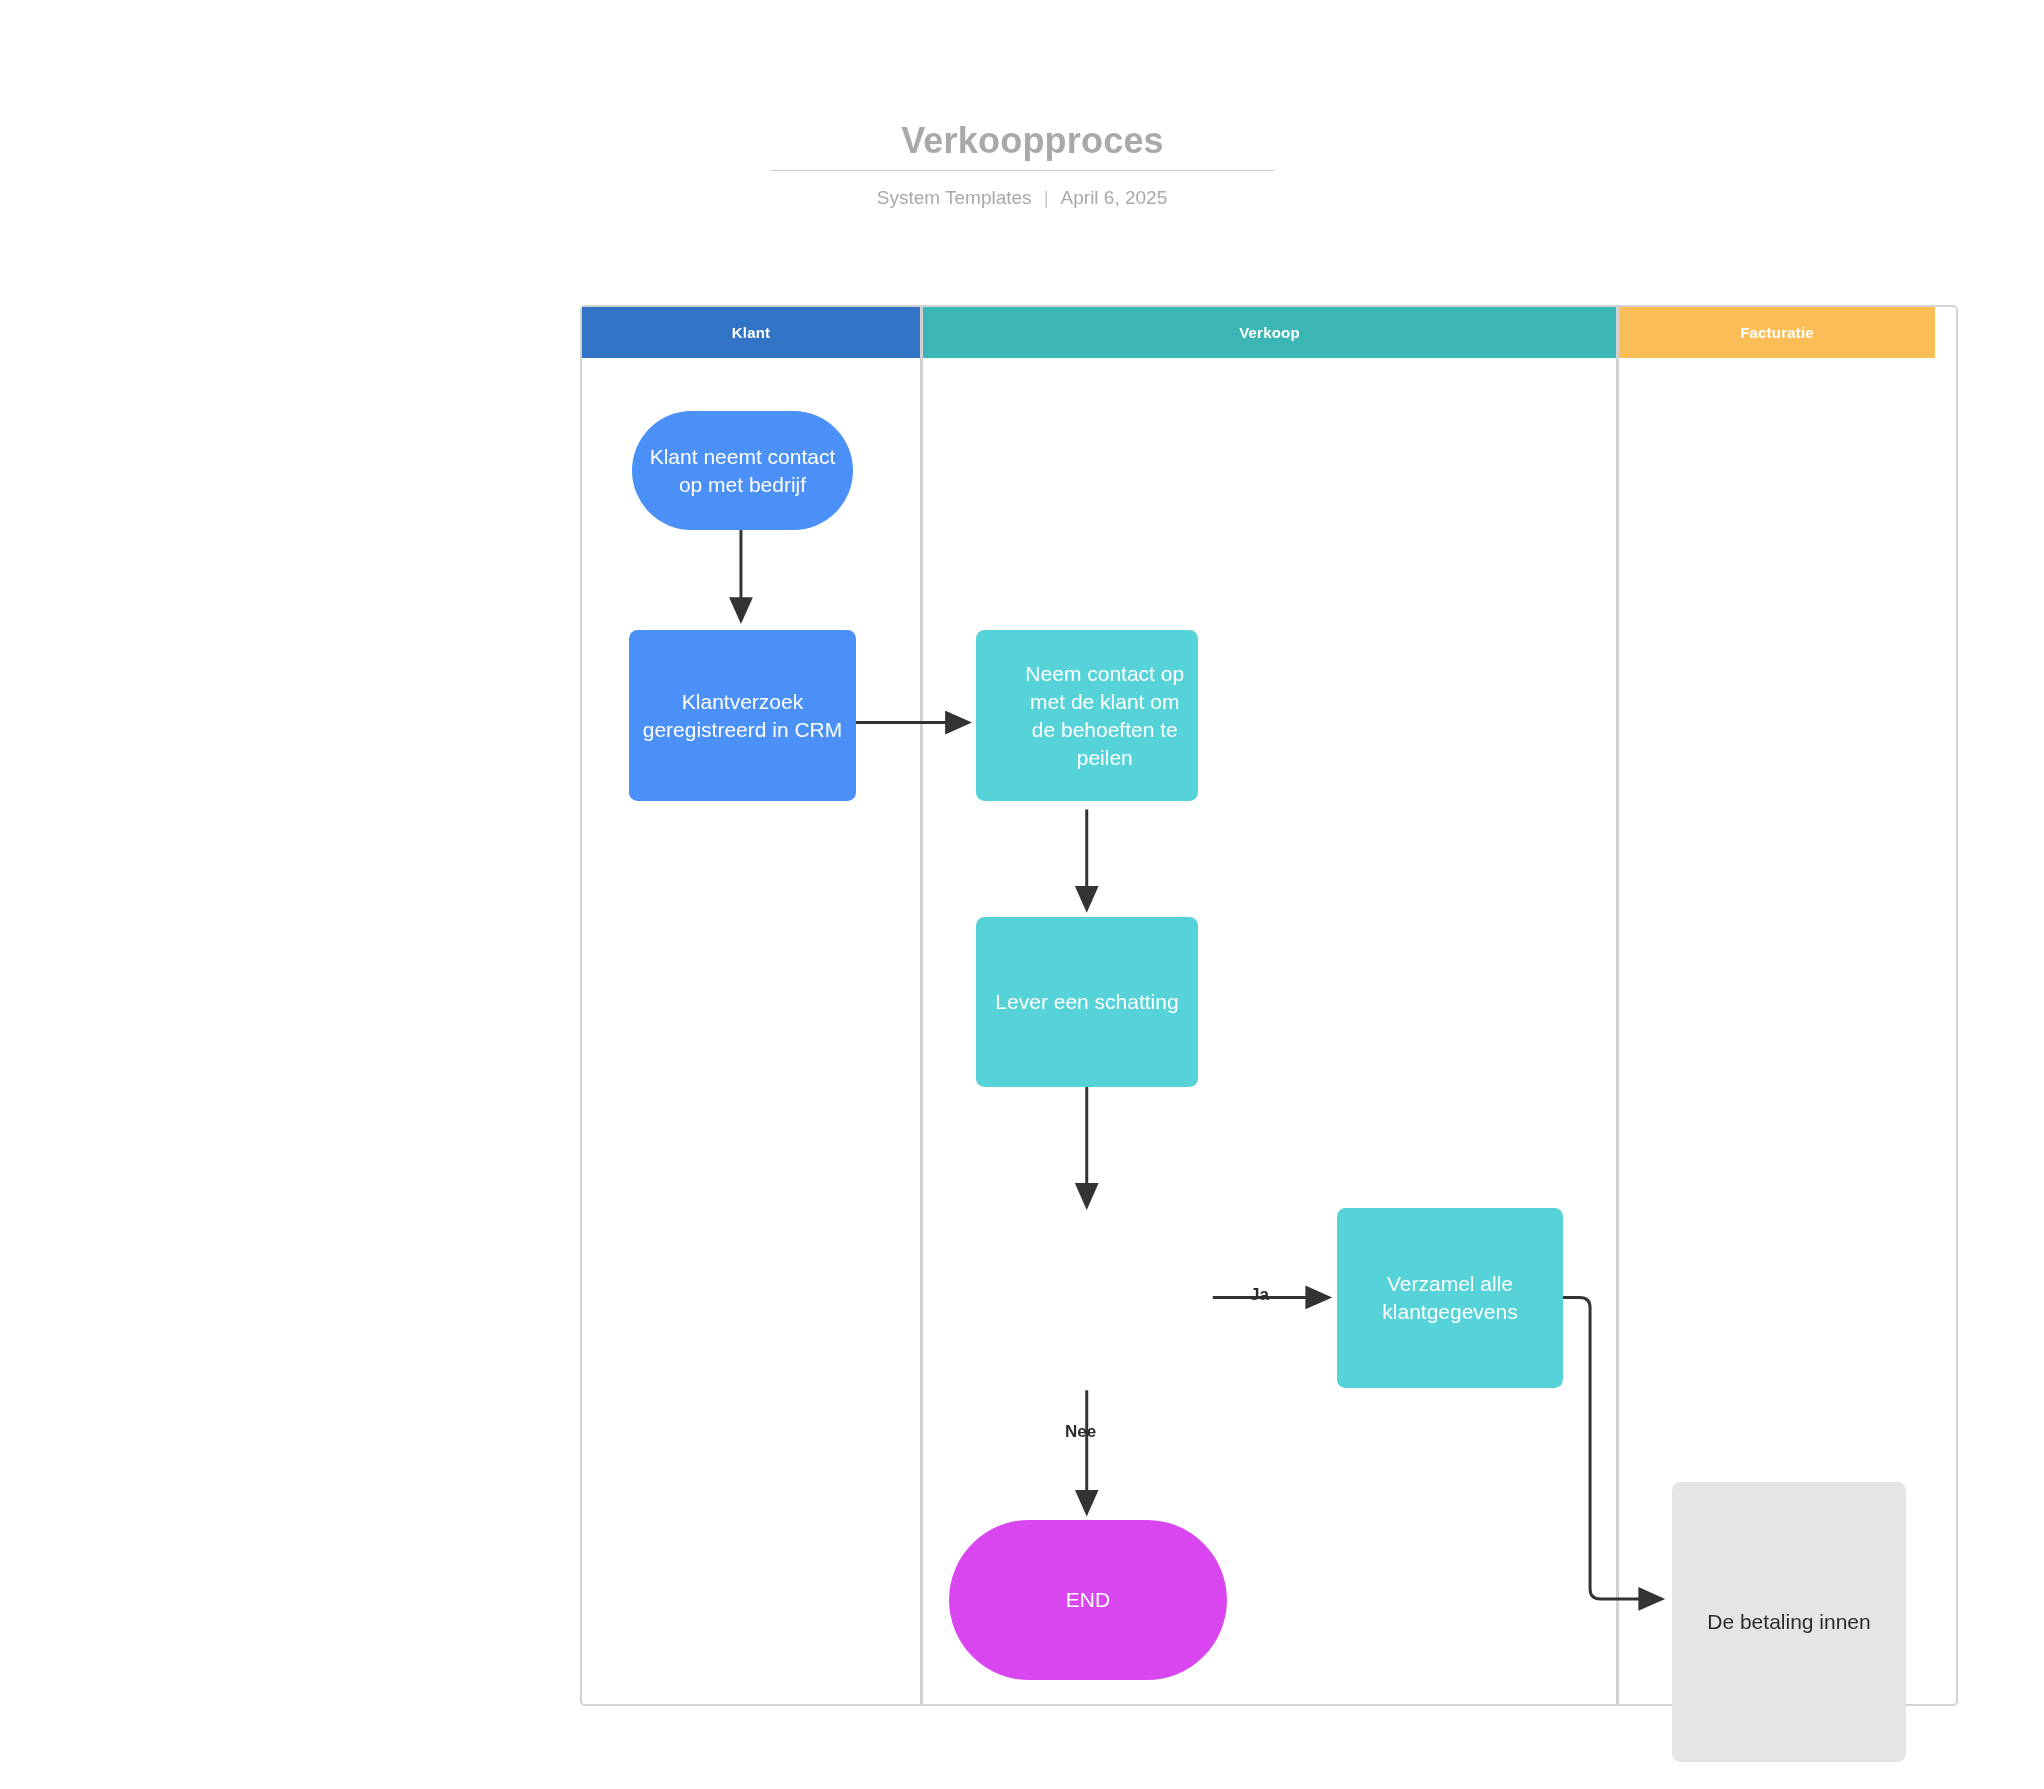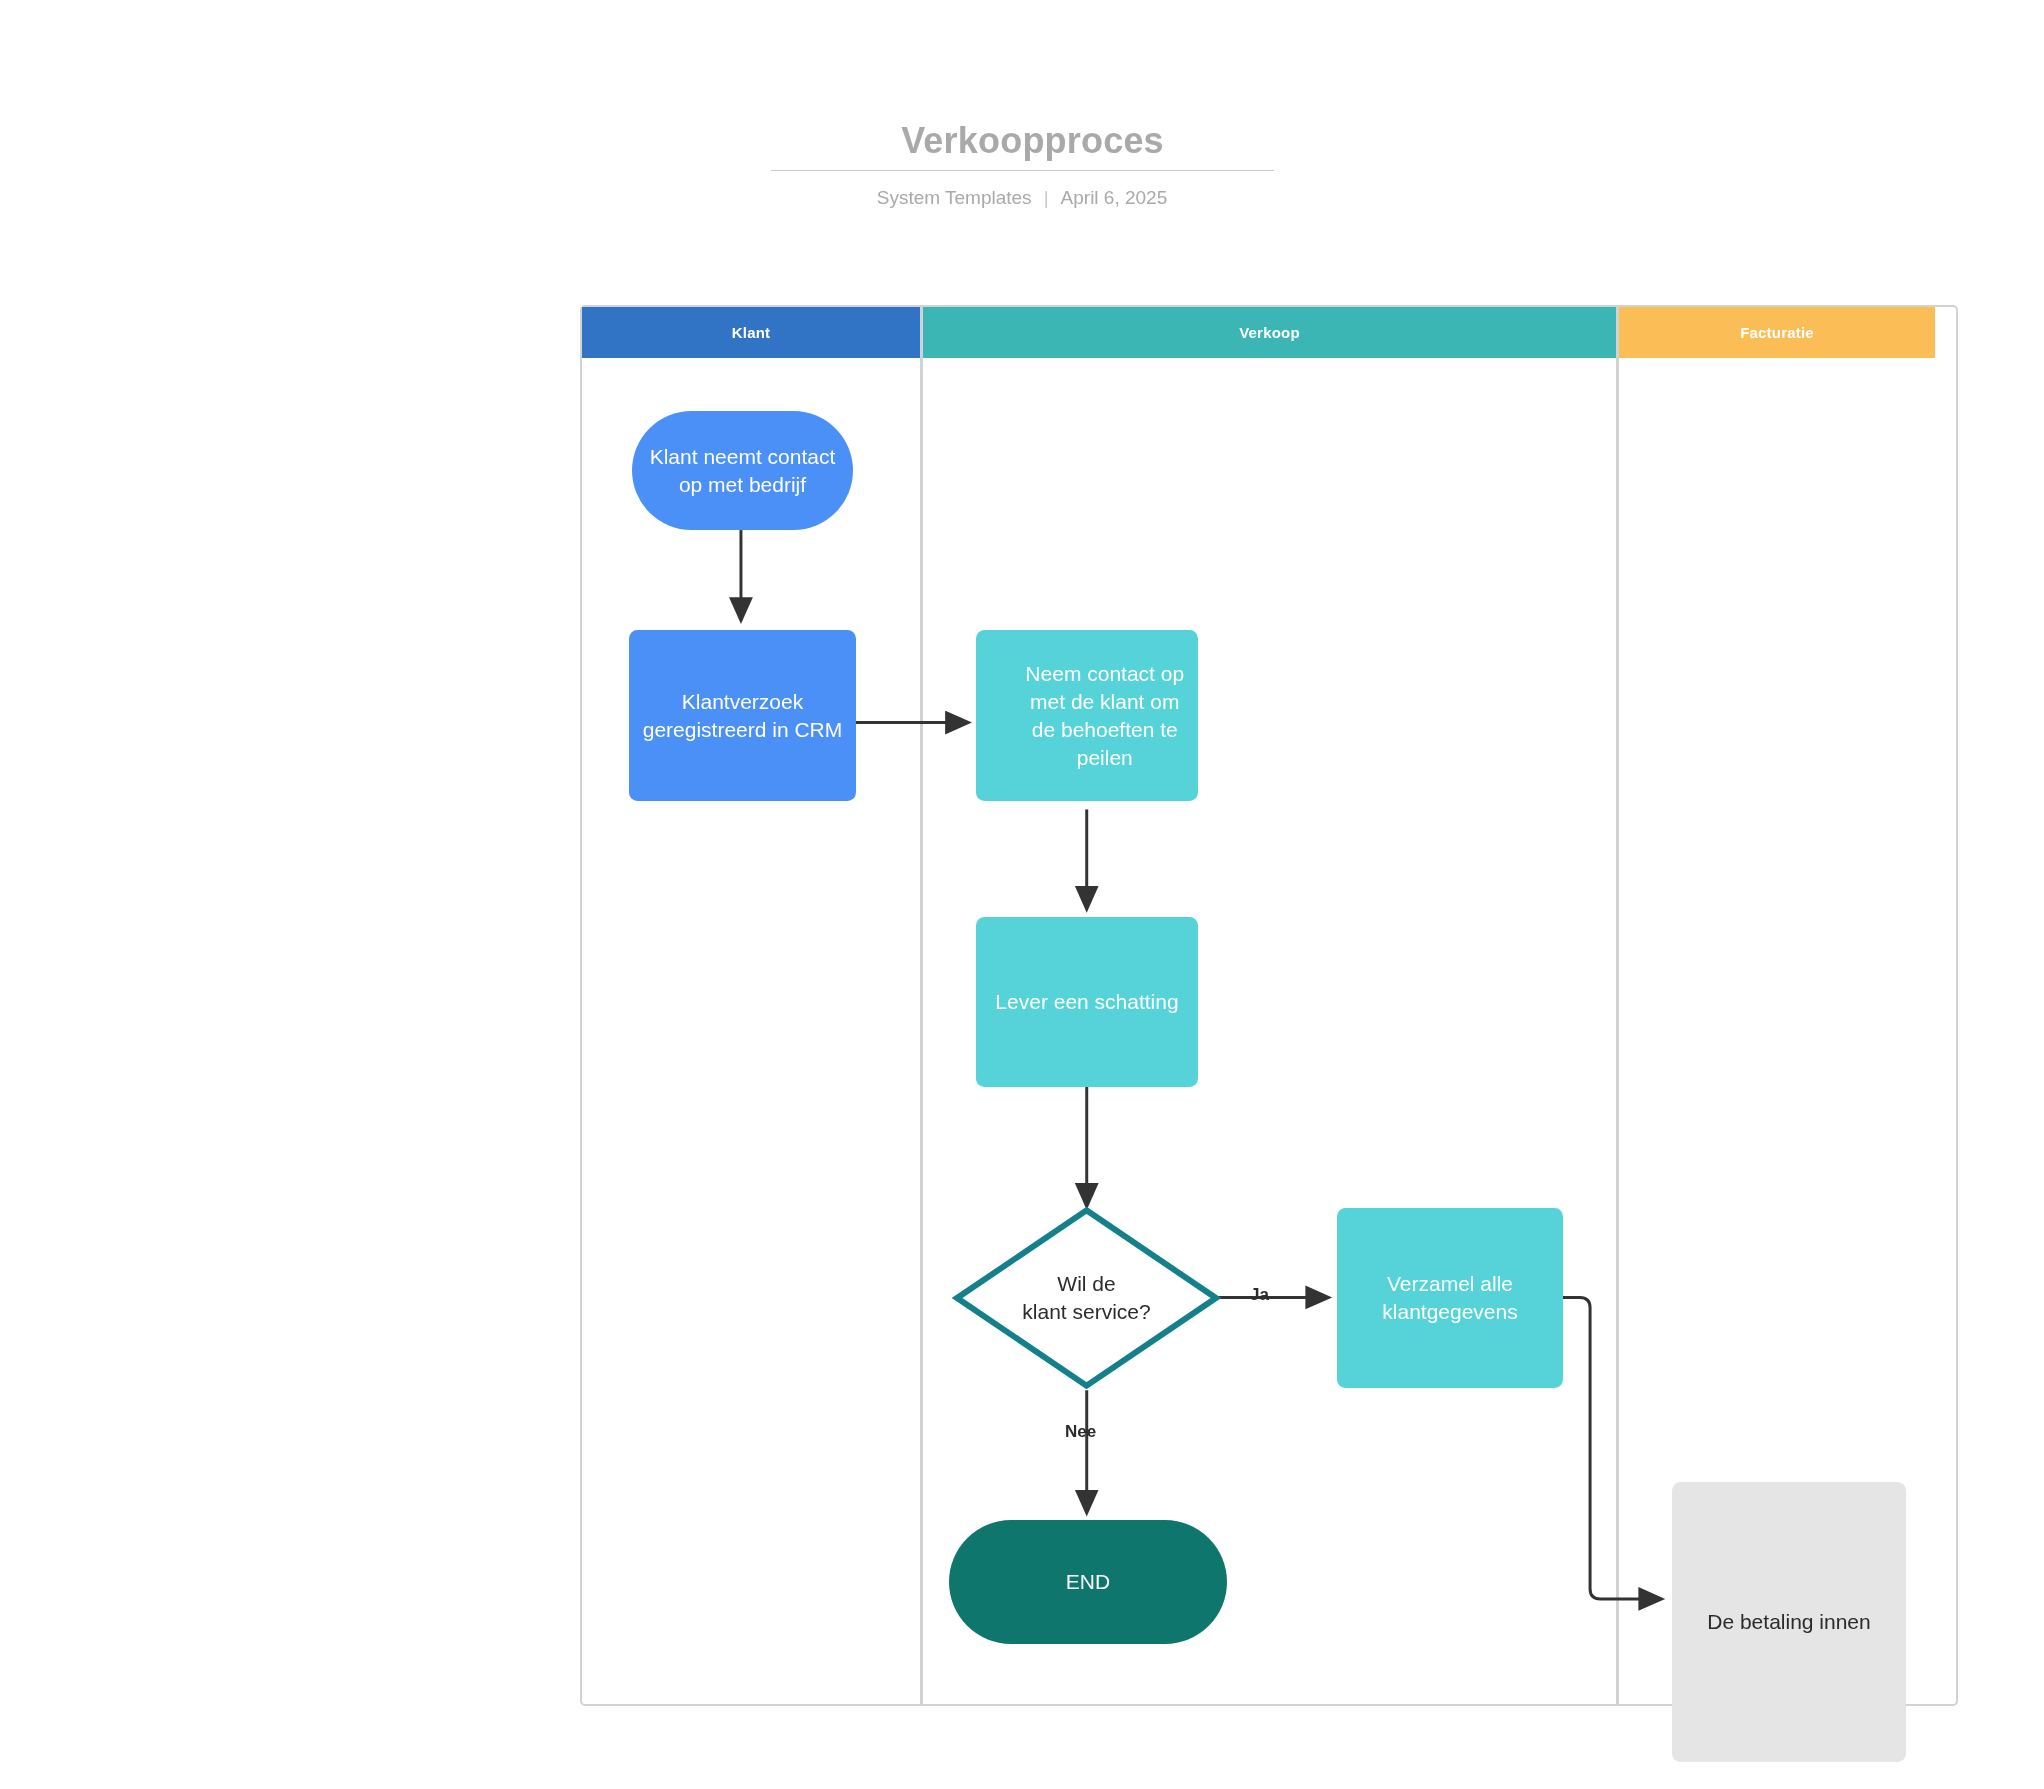--- a/index.html
+++ b/index.html
@@ -205,39 +205,30 @@
   </div>
 
   <div class="node node-process" style="left:976px; top:630px; width:222px; height:171px; background:#55d3d8;padding-left:44px;">
     <span>Neem contact op met de klant om de behoeften te peilen</span>
   </div>
 
   <div class="node node-process" style="left:976px; top:917px; width:222px; height:170px; background:#55d3d8;">
     <span>Lever een schatting</span>
   </div>
 
-  <div class="decision" style="left:952px; top:1205px; width:269px; height:186px;">
-    <svg width="269" height="186" viewBox="0 0 316 218" xmlns="http://www.w3.org/2000/svg">
-      <polygon points="158,6 310,109 158,212 6,109" fill="#ffffff" stroke="#13808a" stroke-width="7"></polygon>
-    </svg>
-    <div class="dia-label">
-      <div>Wil de</div>
-      <div>klant service?</div>
-    </div>
-  </div>
 
   <div class="edge-label" style="left:1250px; top:1285px;">Ja</div>
 
   <div class="edge-label" style="left:1065px; top:1422px;">Nee</div>
 
   <div class="node node-process" style="left:1337px; top:1208px; width:226px; height:180px; background:#55d3d8;">
     <span>Verzamel alle klantgegevens</span>
   </div>
 
-  <div class="node node-terminal" style="left:949px; top:1520px; width:278px; height:124px; background:#0f766e;">
+  <div class="node node-terminal" style="left:949px; top:1520px; width:278px; height:160px; background:#d946ef;">
     <span>END</span>
   </div>
 
   <div class="node node-process node-dark-text" style="left:1672px; top:1482px; width:234px; height:280px; background:#e5e5e5;">
     <span>De betaling innen</span>
   </div>
 
 </div>
 
 

